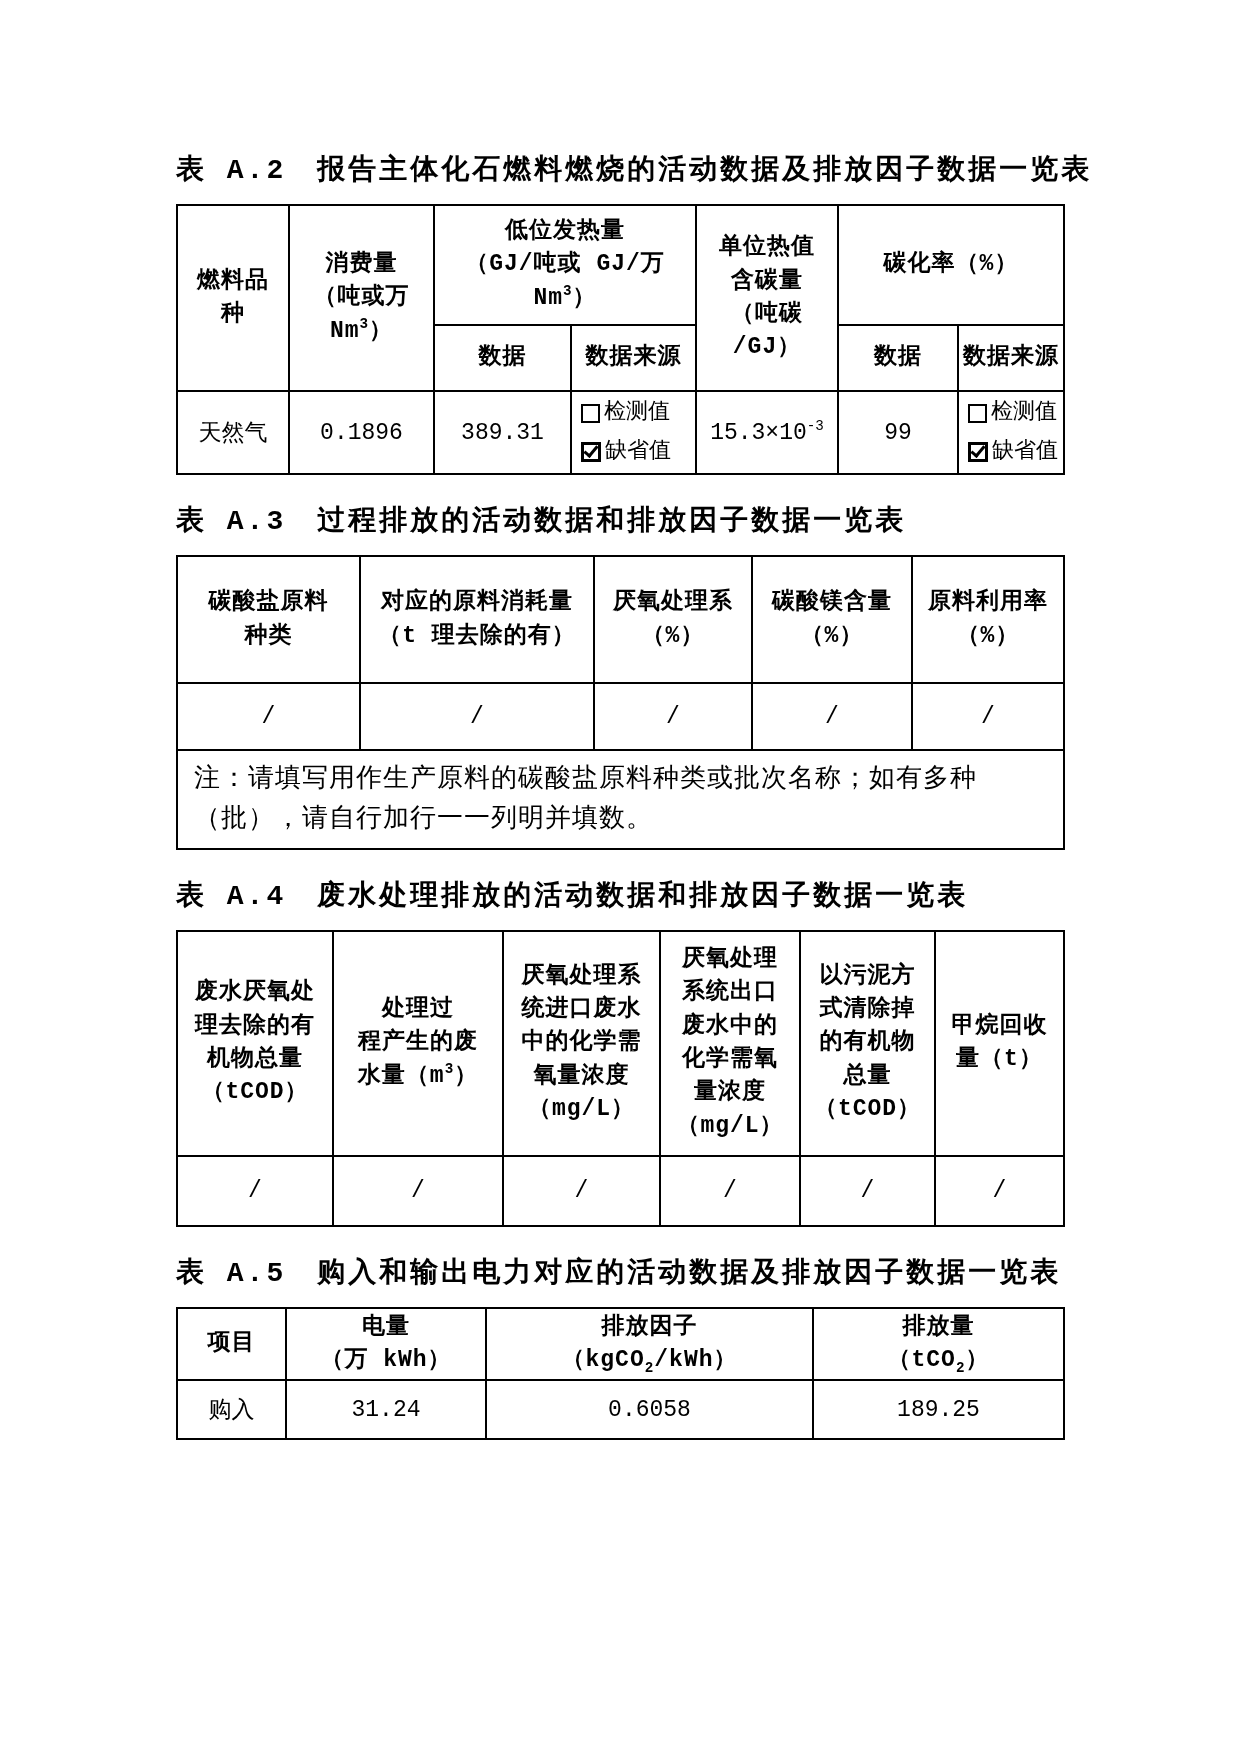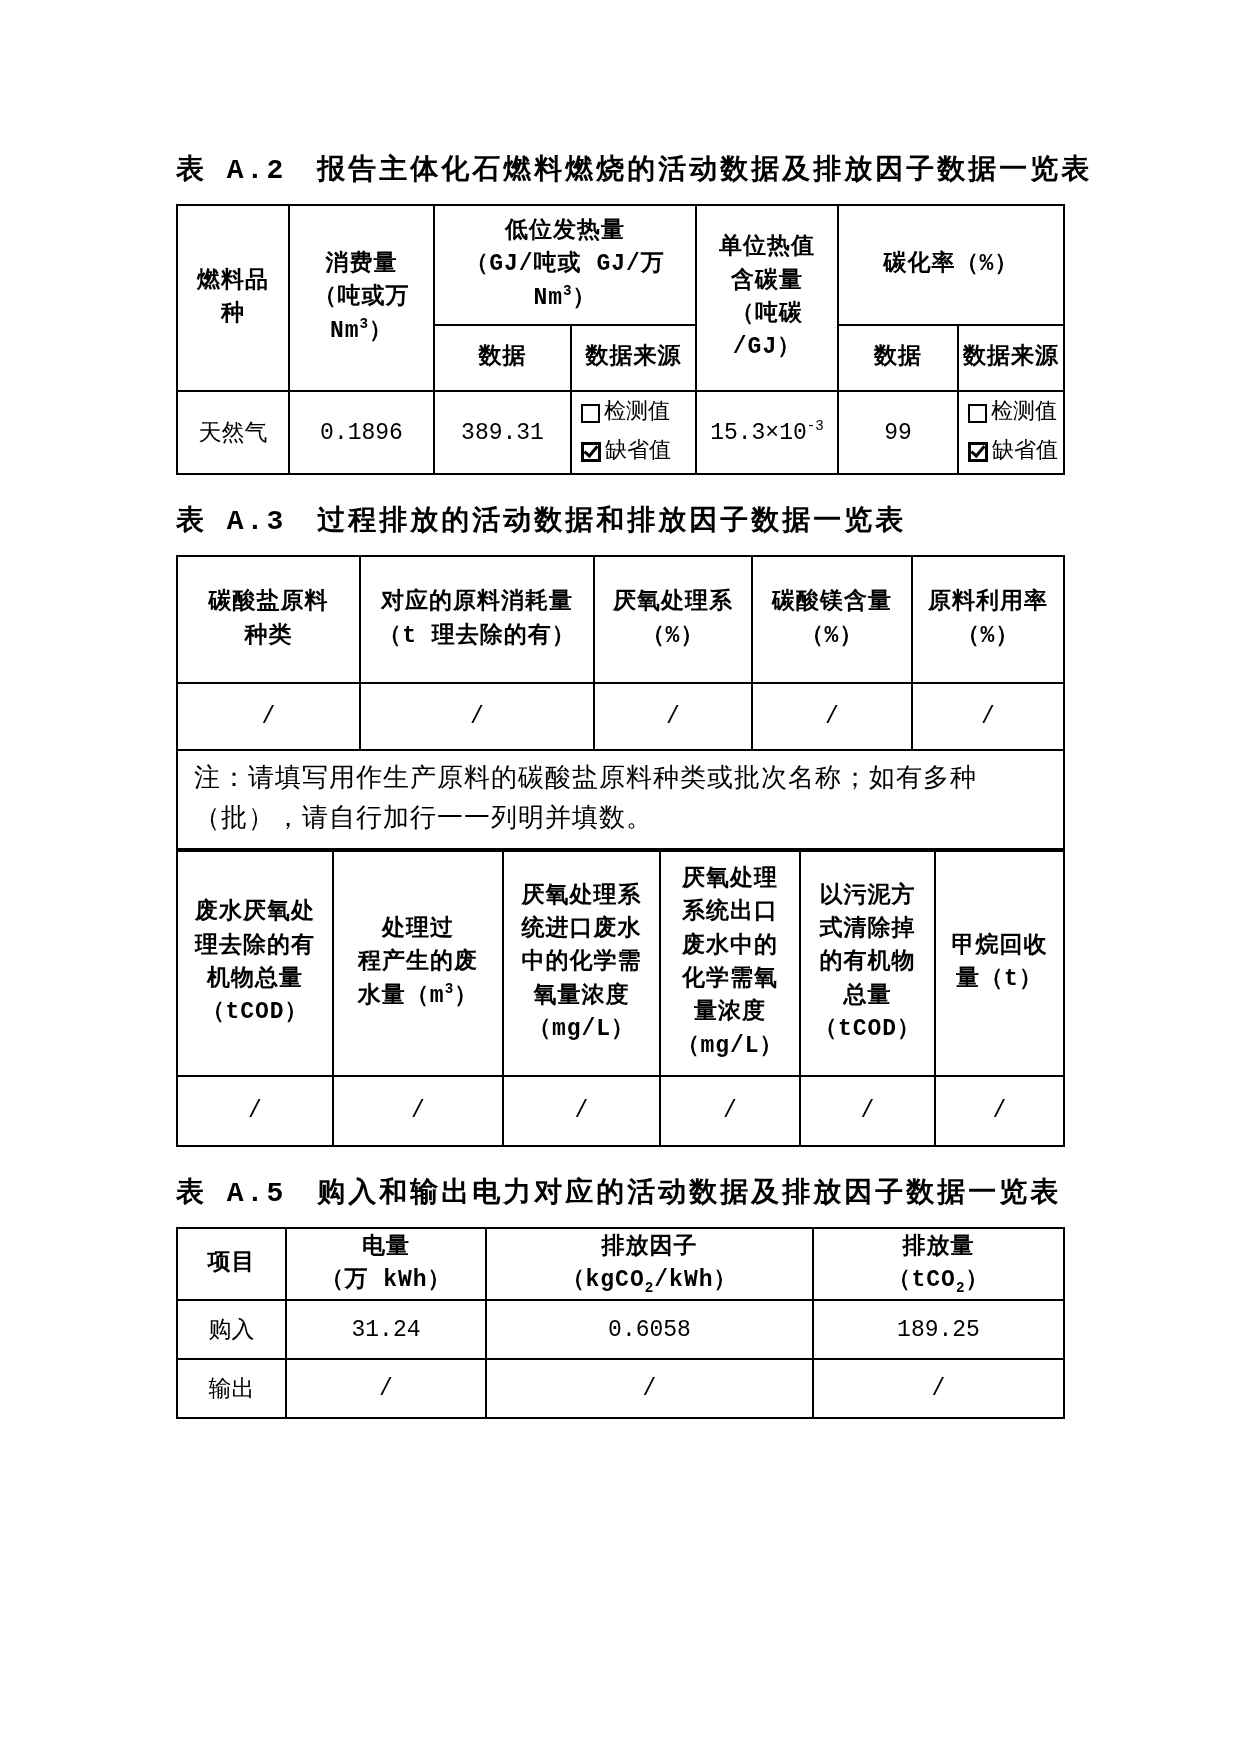--- a/index.html
+++ b/index.html
@@ -169,20 +169,21 @@
         <td>/</td>
         <td>/</td>
         <td>/</td>
       </tr>
       <tr class="note-row">
         <td class="note-cell" colspan="5">注：请填写用作生产原料的碳酸盐原料种类或批次名称；如有多种（批），请自行加行一一列明并填数。</td>
       </tr>
     </tbody>
   </table>
 
+  <div class="tbl-title">表 A.4　废水处理排放的活动数据和排放因子数据一览表</div>
 
   <table class="tbl a4">
     <colgroup>
       <col style="width:156px">
         <col style="width:170px">
         <col style="width:157px">
       <col style="width:140px">
         <col style="width:135px">
         <col style="width:129px">
     </colgroup>
@@ -261,22 +262,16 @@
           <div>排放量</div>
           <div><span>（tCO</span><span class="sub">2</span><span>）</span></div>
         </td>
       </tr>
       <tr class="data">
         <td>购入</td>
         <td>31.24</td>
         <td>0.6058</td>
         <td>189.25</td>
       </tr>
-      <tr class="data">
-        <td>输出</td>
-        <td>/</td>
-        <td>/</td>
-        <td>/</td>
-      </tr>
     </tbody>
   </table>
 
 </div>
 
 </body></html>

